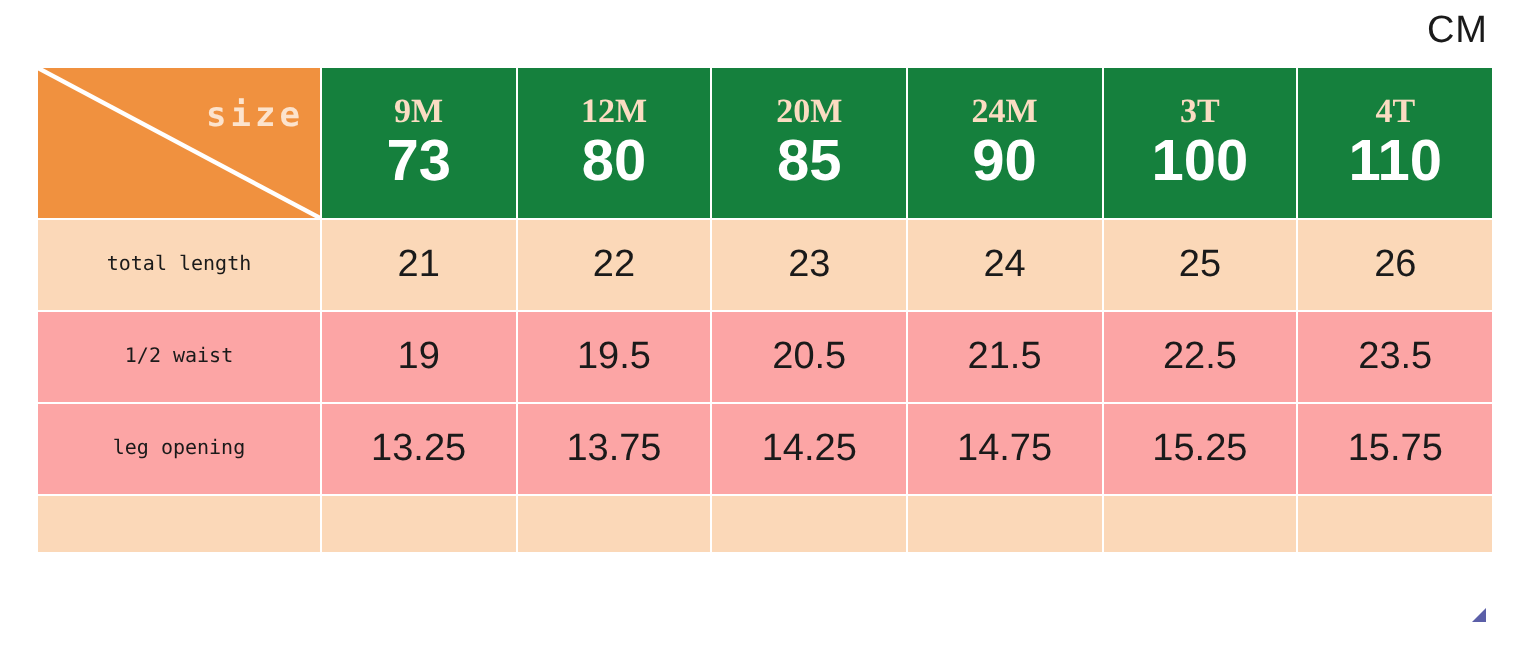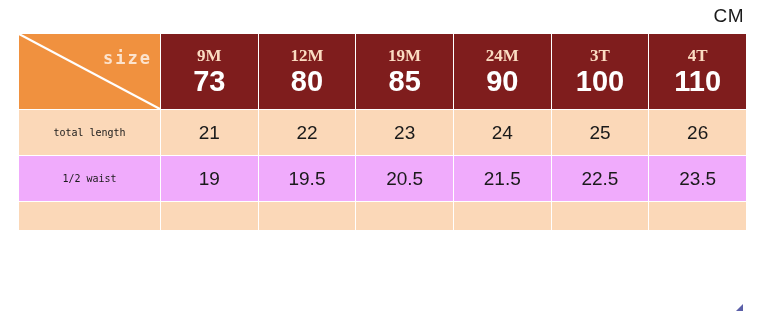--- a/index.html
+++ b/index.html
@@ -66,21 +66,21 @@
     right: 8px;
     top: 16px;
     font-family: "DejaVu Sans Mono", "Liberation Mono", monospace;
     font-size: 17px;
     color: #FCE3CD;
     letter-spacing: 2px;
     line-height: 1;
   }
 
   .head-cell {
-    background: #7f1d1d;
+    background: #15803d;
     height: 75px;
     color: #ffffff;
     line-height: 1;
   }
   .head-cell .age {
     display: block;
     font-family: "Liberation Serif", "DejaVu Serif", serif;
     font-size: 17px;
     color: #FBDCC2;
     line-height: 1.05;
@@ -90,21 +90,21 @@
     display: block;
     font-family: "Liberation Sans", sans-serif;
     font-weight: bold;
     font-size: 29px;
     color: #ffffff;
     line-height: 1.05;
   }
 
   
   .row-dark td { background: #FBD8B8; }
-  .row-light td { background: #f0abfc; }
+  .row-light td { background: #fca5a5; }
 
   .label-cell {
     font-family: "DejaVu Sans Mono", "Liberation Mono", monospace;
     font-size: 10px;
     color: #1a1a1a;
     letter-spacing: 0px;
     height: 45px;
   }
   .value-cell {
     font-family: "Liberation Sans", sans-serif;
@@ -146,21 +146,21 @@
       </th>
       <th class="head-cell">
         <span class="age">9M</span>
         <span class="num">73</span>
       </th>
       <th class="head-cell">
         <span class="age">12M</span>
         <span class="num">80</span>
       </th>
       <th class="head-cell">
-        <span class="age">19M</span>
+        <span class="age">20M</span>
         <span class="num">85</span>
       </th>
       <th class="head-cell">
         <span class="age">24M</span>
         <span class="num">90</span>
       </th>
       <th class="head-cell">
         <span class="age">3T</span>
         <span class="num">100</span>
       </th>
@@ -186,20 +186,29 @@
       <td class="label-cell">1/2 waist</td>
       <td class="value-cell">19</td>
       <td class="value-cell">19.5</td>
       <td class="value-cell">20.5</td>
       <td class="value-cell">21.5</td>
       <td class="value-cell">22.5</td>
       <td class="value-cell">23.5</td>
     </tr>
 
 
+    <tr class="row-light">
+      <td class="label-cell">leg opening</td>
+      <td class="value-cell">13.25</td>
+      <td class="value-cell">13.75</td>
+      <td class="value-cell">14.25</td>
+      <td class="value-cell">14.75</td>
+      <td class="value-cell">15.25</td>
+      <td class="value-cell">15.75</td>
+    </tr>
 
     <tr class="spacer-row">
       <td></td>
       <td></td>
       <td></td>
       <td></td>
       <td></td>
       <td></td>
       <td></td>
     </tr>

